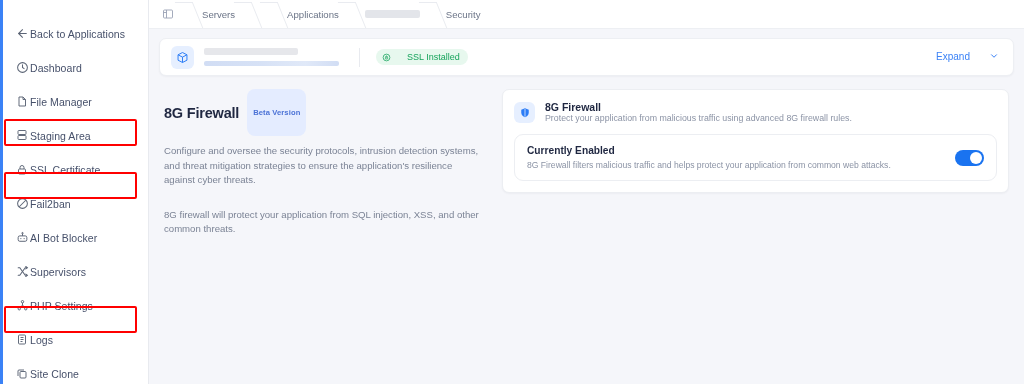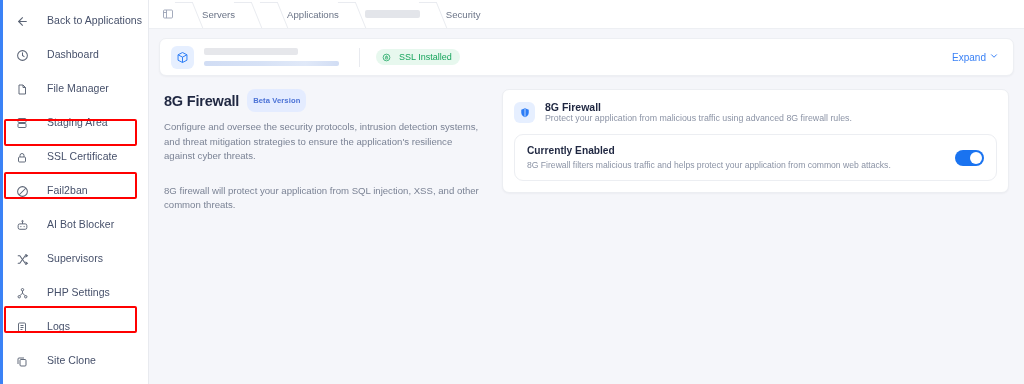--- a/index.html
+++ b/index.html
@@ -25,22 +25,22 @@
     padding-top: 14px;
   }
   .sidebar-accent {
     position: absolute;
     left: 0; top: 0;
     width: 3px; height: 384px;
     background: #3b82f6;
   }
   .nav-item {
     display: flex;
-    align-items: flex-start;
-    gap: 18px;
+    align-items: flex-end;
+    gap: 1px;
     height: 26px;
     margin: 0 7px 0 9px;
     padding: 0 6px;
     border-radius: 5px;
     cursor: pointer;
     white-space: nowrap;
   }
   .nav-item + .nav-item { margin-top: 8px; }
   .nav-item .nav-ico {
     width: 14px; height: 14px;
@@ -153,34 +153,33 @@
   .appmeta .r1 { width: 94px; height: 7px; background: #e6e7eb; border-radius: 2px; }
   .appmeta .r2 {
     margin-top: 6px; width: 135px; height: 5px;
     background: linear-gradient(90deg,#c9d7f2 0%,#cfdcf4 40%,#dbe5f7 75%,#c9d7f2 100%);
     border-radius: 2px; opacity: .85;
   }
   .vdiv { width: 1px; height: 19px; background: #e8eaef; margin: 0 16px 0 20px; }
   .ssl-badge {
     display: inline-flex;
     align-items: center;
-    gap: 8px;
+    gap: 16px;
     background: #e7f8ee;
     color: #17a45c;
     font-size: 9px;
     border-radius: 9px;
     padding: 3px 8px 3px 6px;
     white-space: nowrap;
   }
   .ssl-badge .b-ico { display: flex; }
   .expand-btn {
     margin-left: auto;
     display: inline-flex;
-    align-items: center;
-    gap: 3px;
+    gap: 19px;
     color: #3b82f6;
     font-size: 10px;
     cursor: pointer;
     padding-right: 2px;
   }
 
   
   .body-cols {
     display: flex;
     gap: 0;
@@ -188,21 +187,21 @@
   }
   .left-col { width: 343px; flex: 0 0 343px; padding-left: 5px; padding-right: 18px; }
   .title-row { display: flex; align-items: center; gap: 8px; }
   .h-title { font-size: 14.5px; font-weight: 700; color: #1f2741; letter-spacing: -.2px; }
   .beta-badge {
     background: #e4ecff;
     color: #4b72d6;
     font-size: 7.6px;
     font-weight: 600;
     border-radius: 8px;
-    padding: 7px 6px;
+    padding: 19px 6px;
     letter-spacing: .1px;
     white-space: nowrap;
   }
   .para {
     font-size: 9.6px;
     line-height: 1.52;
     color: #7b8395;
     margin-top: 8px;
   }
   .para.second { margin-top: 20px; }

